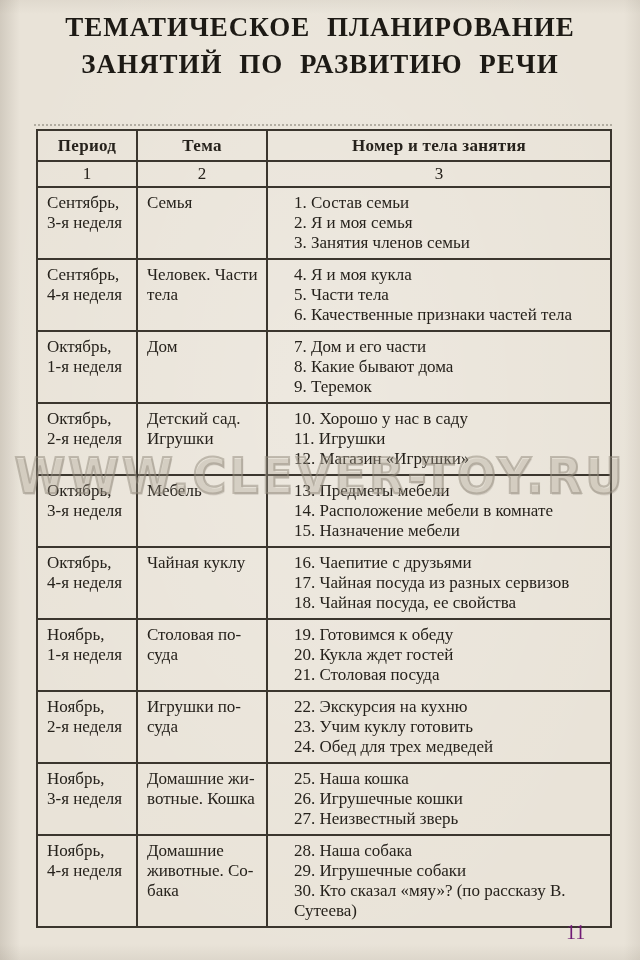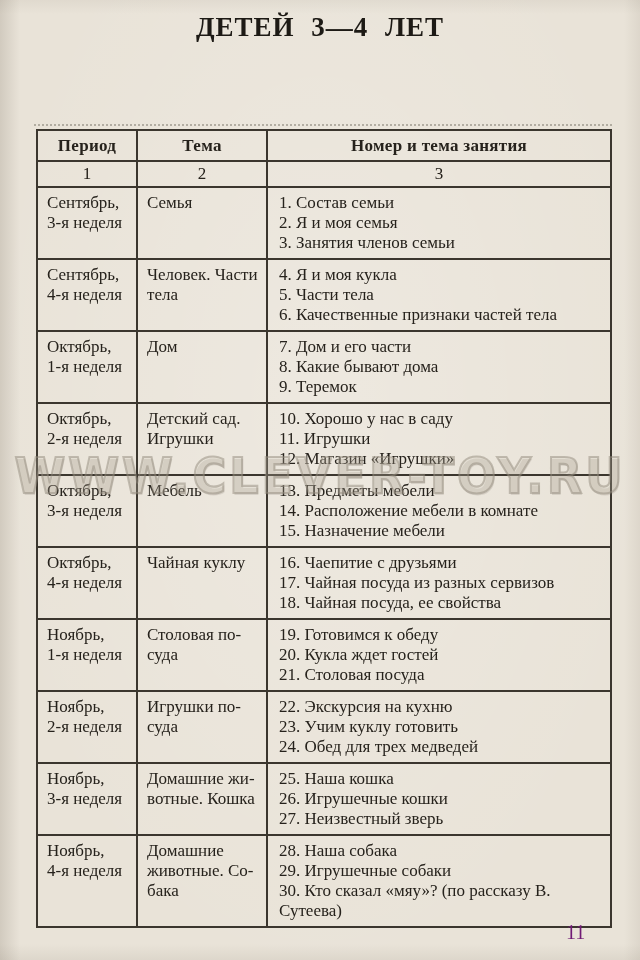--- a/index.html
+++ b/index.html
@@ -63,21 +63,21 @@
     text-align: center;
     vertical-align: middle;
     height: 22px;
     padding: 1px 4px;
   }
   tbody td {
     vertical-align: top;
     white-space: pre-line;
     padding: 5px 6px 5px 9px;
   }
-  tbody td.lessons { padding-left: 11px; padding-right: 8px; }
+  tbody td.lessons { padding-left: 26px; padding-right: 8px; }
   .watermark {
     position: absolute;
     left: 0; top: 449px; width: 640px;
     text-align: center;
     white-space: nowrap;
     font-family: "DejaVu Sans", sans-serif;
     font-weight: bold;
     font-size: 46px;
     letter-spacing: 3px;
     color: rgba(200,192,180,0.18);
@@ -92,35 +92,36 @@
     left: 566px; top: 921px;
     font-size: 20px;
     font-weight: normal;
     color: #701a75;
   }
 </style>
 </head>
 <body>
 
 <div class="title">
-  <div>ДЕТЕЙ  3—4  ЛЕТ</div>
+  <div>ТЕМАТИЧЕСКОЕ  ПЛАНИРОВАНИЕ</div>
+  <div>ЗАНЯТИЙ  ПО  РАЗВИТИЮ  РЕЧИ</div>
 </div>
 
 <div class="table-wrap">
   <table class="plan">
     <colgroup>
         <col class="c1">
         <col class="c2">
         <col class="c3">
       </colgroup>
     <thead>
       <tr class="head">
         <th>Период</th>
         <th>Тема</th>
-        <th>Номер и тема занятия</th>
+        <th>Номер и тела занятия</th>
       </tr>
       <tr class="nums">
         <td>1</td>
         <td>2</td>
         <td>3</td>
       </tr>
     </thead>
     <tbody>
       <tr>
         <td class="period">Сентябрь,

